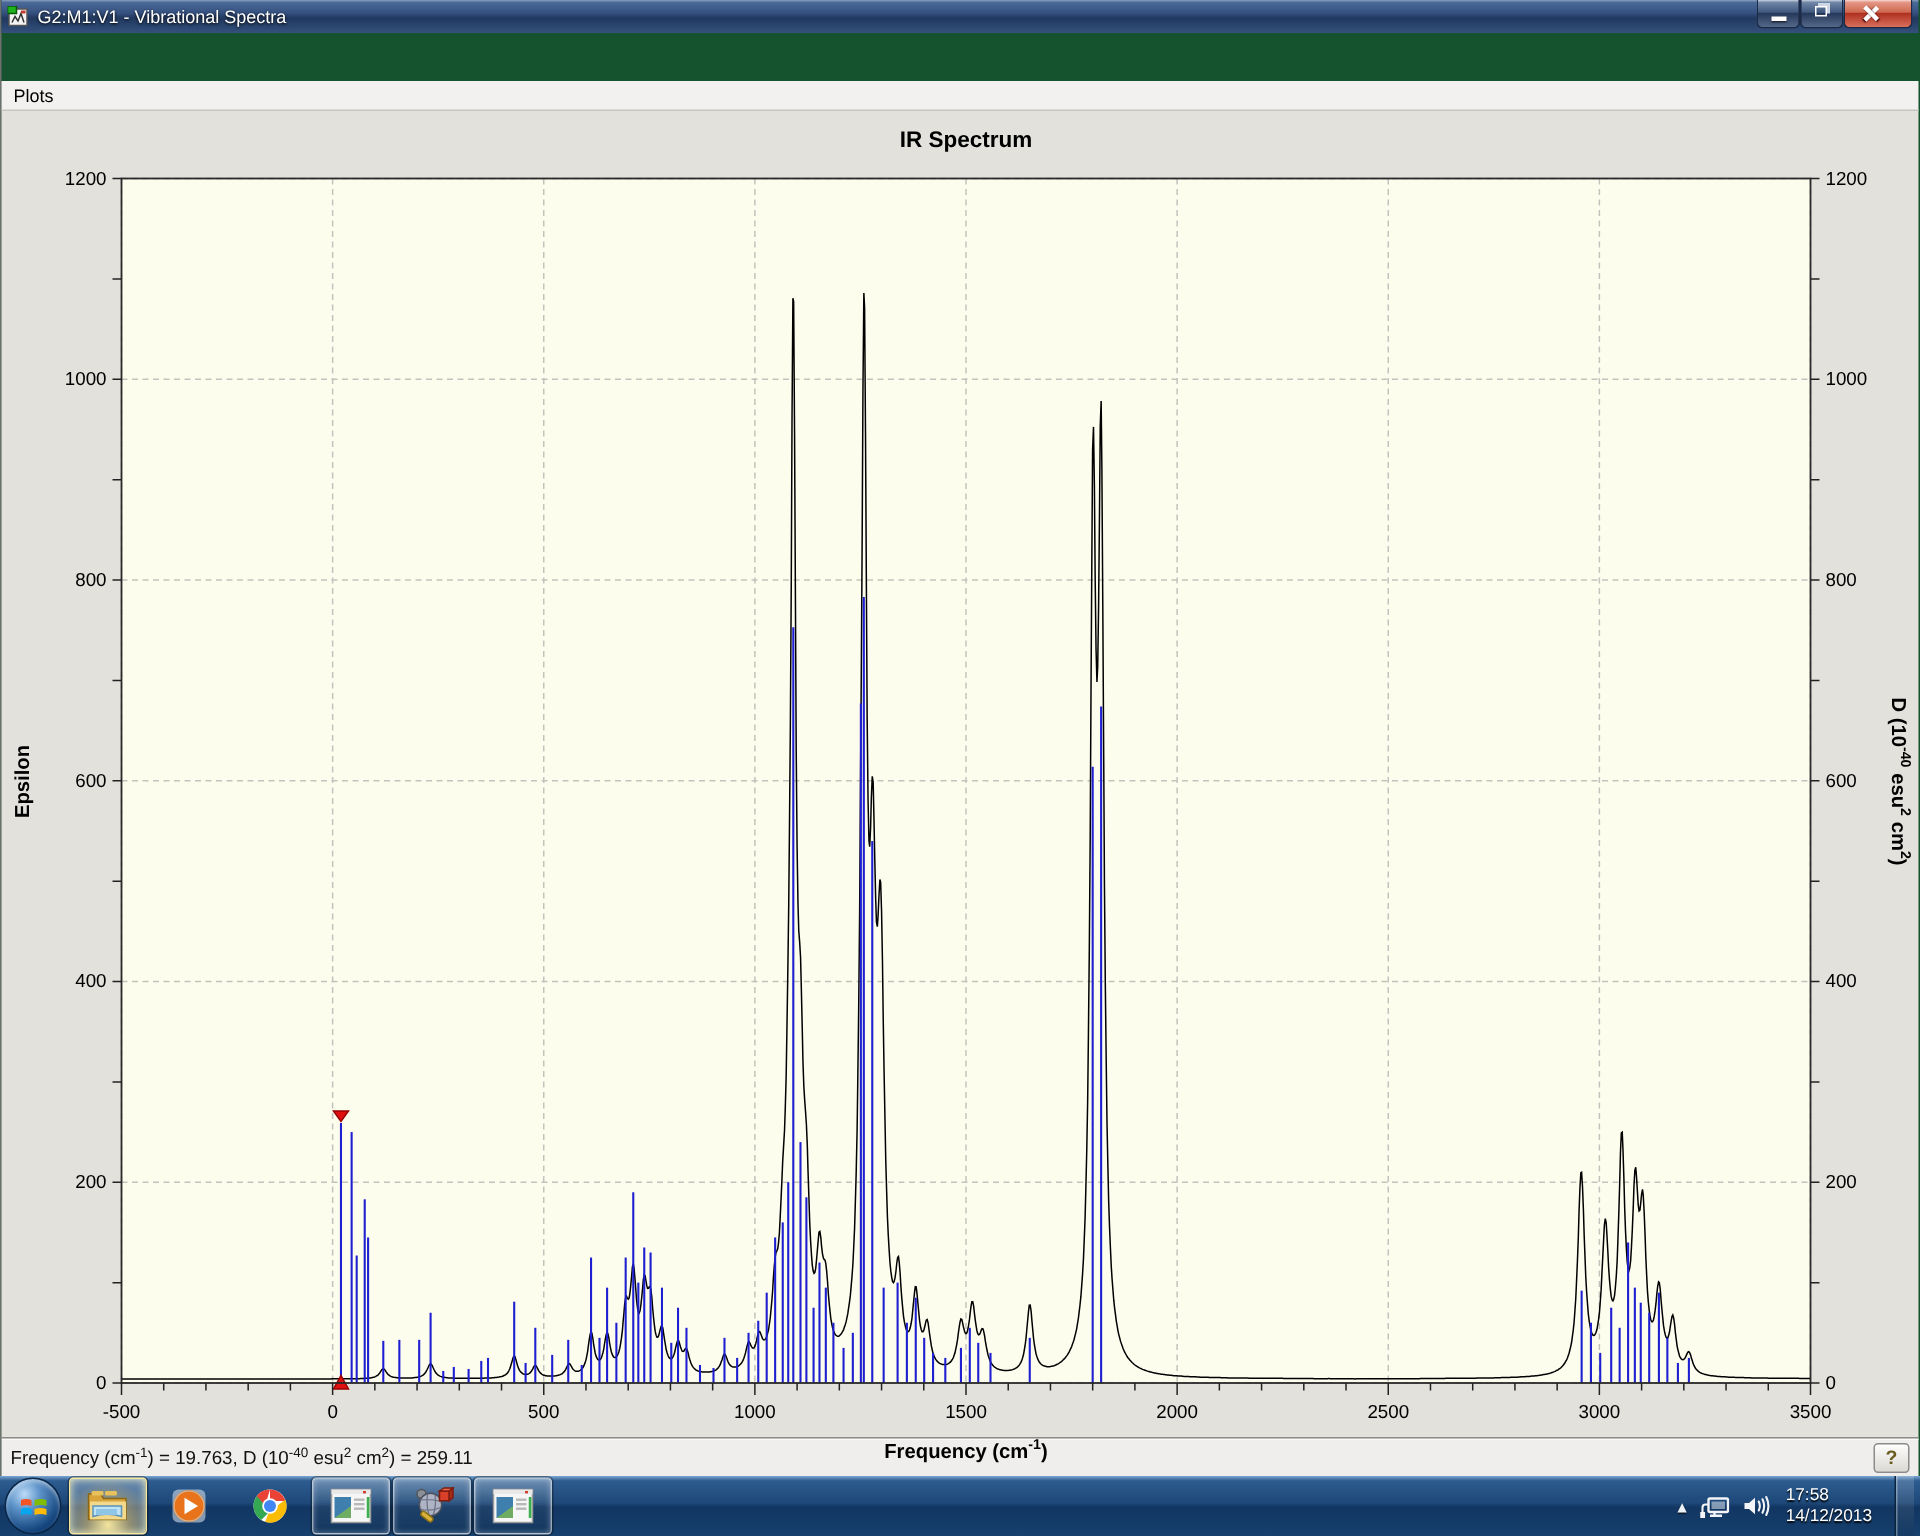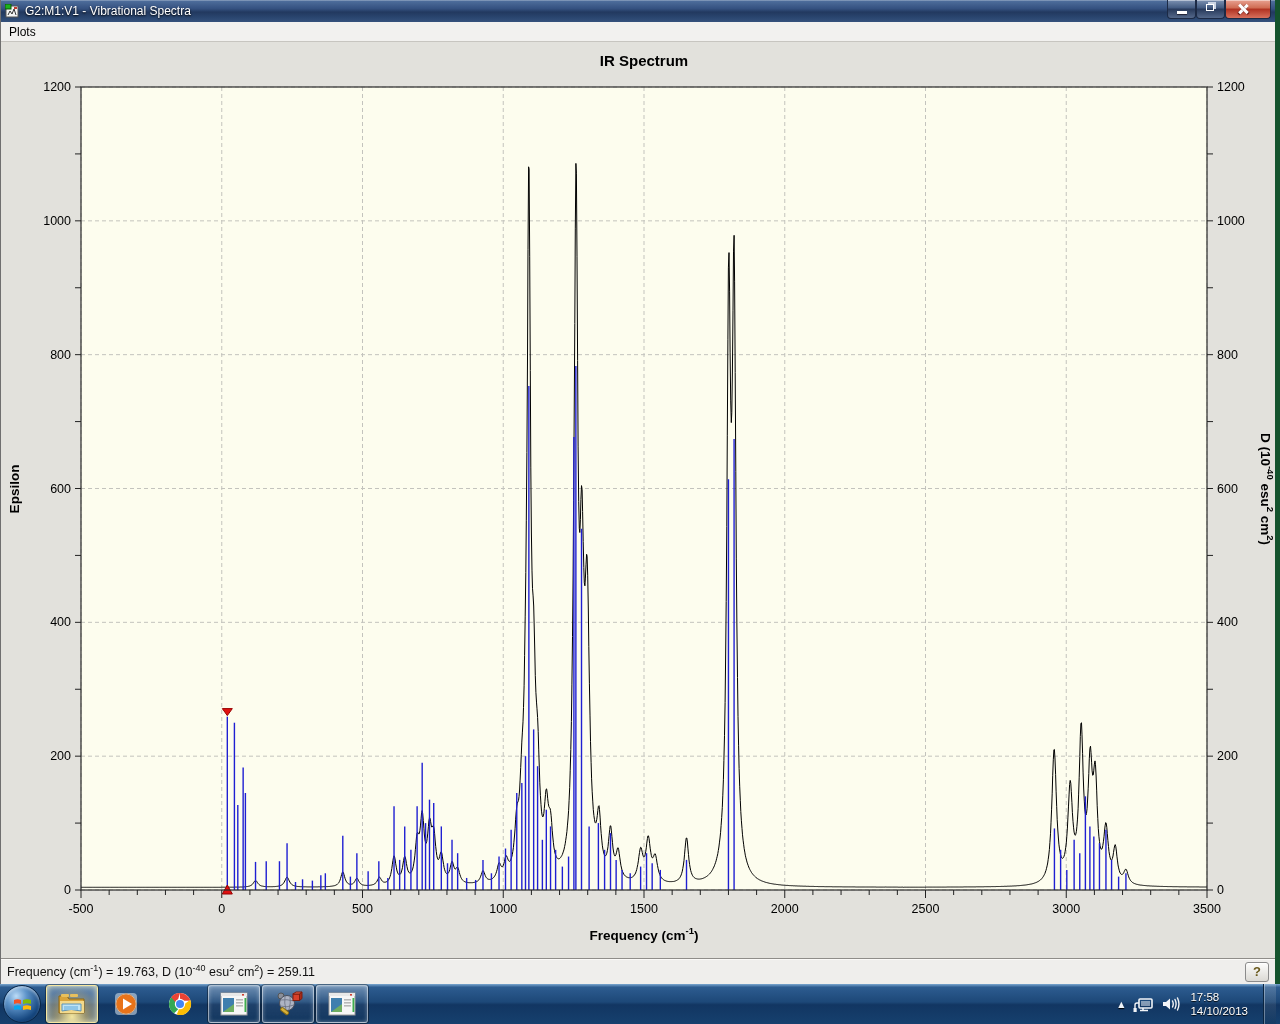--- a/index.html
+++ b/index.html
@@ -1,20 +1,20 @@
 <!DOCTYPE html>
 <html><head>
 <meta charset="utf-8">
 <style>
   * { margin:0; padding:0; box-sizing:border-box; }
   html,body { width:1280px; height:1024px; overflow:hidden; background:#000;
               font-family:"Liberation Sans", sans-serif; }
   .app-window { position:absolute; top:0; left:0; width:1280px; height:984px;
                 display:flex; flex-direction:column; background:#14532d;
-                border-left:1px solid #6f6f6f; border-right:5px solid #14532d; }
+                border-left:1px solid #6f6f6f; border-right:1px solid #14532d; }
   
   .titlebar { height:22px; flex:0 0 22px; position:relative; display:flex; align-items:center;
     background:linear-gradient(180deg,#51719f 0%,#34507f 40%,#22395f 55%,#2a4670 80%,#35517c 100%);
     box-shadow:inset 0 1px 0 rgba(255,255,255,.25); }
   .title-icon { width:15px; height:15px; margin:0 5px 0 4px; flex:0 0 15px; }
   .title-text { color:#fff; font-size:12px; text-shadow:0 1px 2px #000; white-space:nowrap; }
   .caption-btns { position:absolute; right:4px; top:0; display:flex; }
   .cap-btn { height:19px; border:1px solid #1c2a45; border-top:none; position:relative;
     border-radius:0 0 4px 4px; box-shadow:inset 0 1px 0 rgba(255,255,255,.45); cursor:default; }
   .cap-min,.cap-restore { width:29px;
@@ -23,21 +23,21 @@
     background:linear-gradient(180deg,#e8a191 0%,#cf6a51 45%,#b03121 50%,#d8705c 100%); }
   .glyph-min { position:absolute; left:9px; top:11px; width:10px; height:3px; background:#fff;
     box-shadow:0 1px 1px #223; }
   .glyph-restore { position:absolute; left:9px; top:4px; width:8px; height:7px;
     border:1px solid #fff; background:transparent; box-shadow:2px -2px 0 -0px #cdd6e4; }
   .glyph-x1,.glyph-x2 { position:absolute; left:16px; top:3px; width:2.5px; height:12px;
     background:#fff; box-shadow:0 1px 1px #400; }
   .glyph-x1 { transform:rotate(45deg); } .glyph-x2 { transform:rotate(-45deg); }
   
   .menubar { height:20px; flex:0 0 20px; background:#f2f1ef; border-bottom:1px solid #c7c5c0;
-    display:flex; align-items:flex-end; }
+    display:flex; align-items:flex-end;margin-top:32px; }
   .menu-item { padding:2px 8px; font-size:12px; color:#000; }
   
   .chart-region { flex:1 1 auto; position:relative; background:#e2e1dc; }
   .chart-region svg { position:absolute; left:4px; top:0; }
   
   .statusbar { height:26px; flex:0 0 26px; background:#efeeec; border-top:1px solid #8f8d89;
     box-shadow:inset 0 1px 0 #fbfaf8; display:flex; align-items:center; padding:10px 6px;
     font-size:12.5px; color:#111; }
   .statusbar sup { font-size:9px; }
   .help-btn { margin-left:auto; width:24px; height:20px; border:1px solid #8b8b8b;
@@ -408,17 +408,17 @@
       </svg>
     </span>
     <span class="tray-ico">
       <svg width="19" height="16" viewBox="0 0 19 16">
         <path d="M1 6 L4 6 L8 2.5 L8 13.5 L4 10 L1 10 Z" fill="#f2f4f7"></path>
         <path d="M10.5 5 Q12 8 10.5 11 M13 3.5 Q15.2 8 13 12.5 M15.5 2 Q18.4 8 15.5 14" stroke="#f2f4f7" stroke-width="1.4" fill="none" stroke-linecap="round"></path>
       </svg>
     </span>
     <div class="clock">
       <div>17:58</div>
-      <div>14/10/2013</div>
+      <div>14/12/2013</div>
     </div>
     <div class="show-desktop"></div>
   </div>
 </div>
 
 </body></html>

